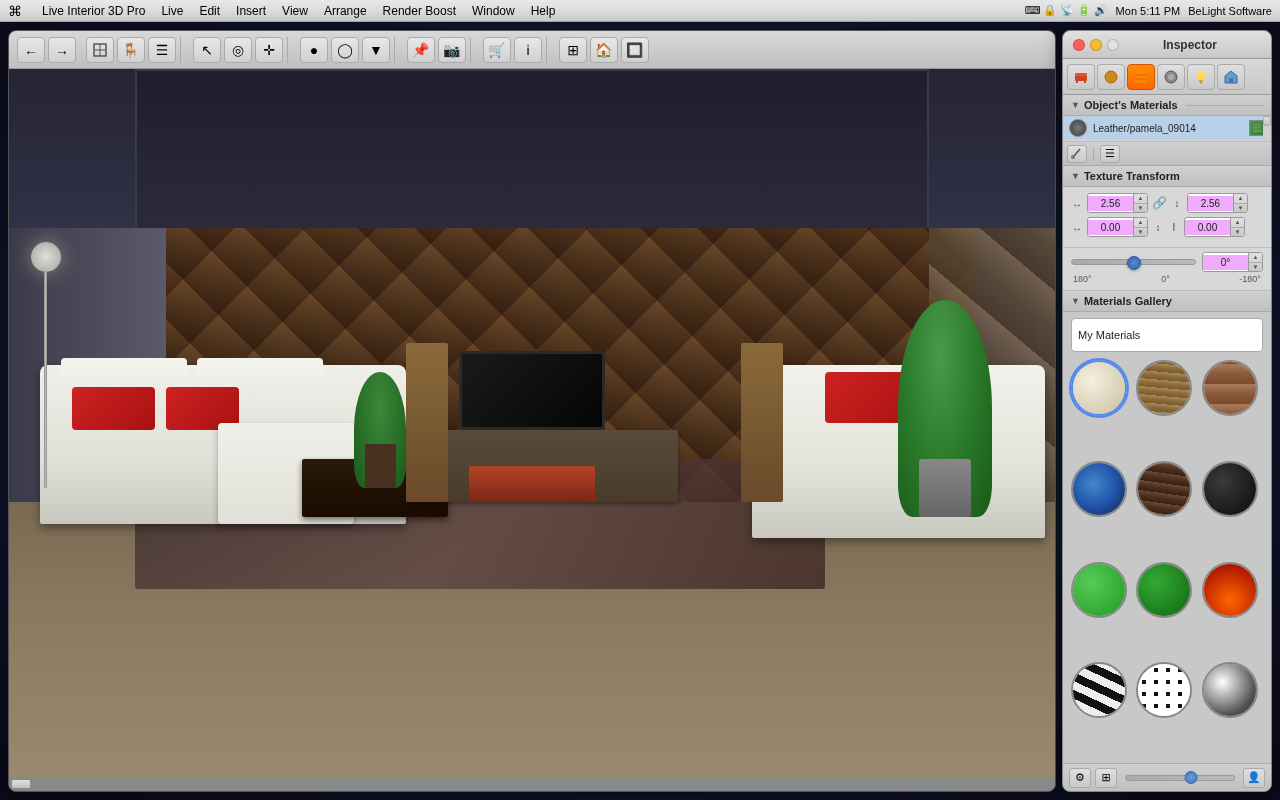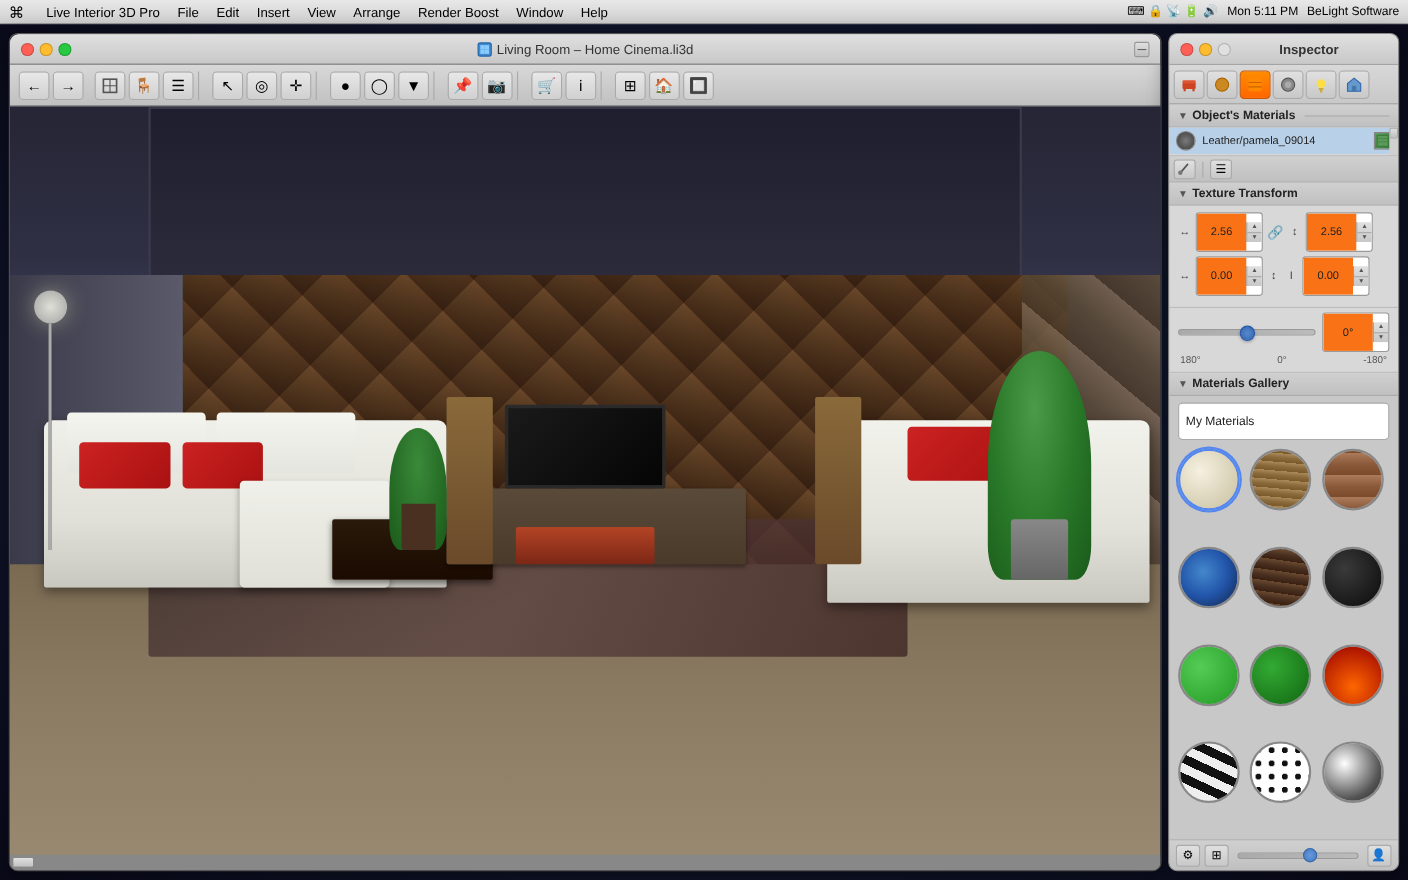--- a/index.html
+++ b/index.html
@@ -402,23 +402,23 @@
       display: flex;
       align-items: center;
       border: 1px solid #999;
       background: white;
       border-radius: 3px;
       overflow: hidden;
     }
 
     .transform-input {
       width: 45px;
-      height: 34px;
+      height: 15px;
       border: none;
-      background: #f97316;
+      background: #f0abfc;
       font-size: 10px;
       text-align: center;
       color: #222;
       outline: none;
     }
 
     .stepper-btn {
       width: 14px;
       background: linear-gradient(to bottom, #e0e0e0, #c8c8c8);
       border-left: 1px solid #999;
@@ -667,57 +667,39 @@
       border-radius: 50%;
       box-shadow: 0 0 15px 8px rgba(255,255,180,0.2);
     }
   </style>
 </head>
 <body>
 
 <div class="menubar">
   <span class="menubar-apple">⌘</span>
   <span class="menubar-item">Live Interior 3D Pro</span>
-  <span class="menubar-item">File</span>
+  <span class="menubar-item">Live</span>
   <span class="menubar-item">Edit</span>
   <span class="menubar-item">Insert</span>
   <span class="menubar-item">View</span>
   <span class="menubar-item">Arrange</span>
   <span class="menubar-item">Render Boost</span>
   <span class="menubar-item">Window</span>
   <span class="menubar-item">Help</span>
   <div class="menubar-right">
     <span>⌨ 🔒 📡 🔋 🔊</span>
     <span>Mon 5:11 PM</span>
     <span>BeLight Software</span>
   </div>
 </div>
 
 <div class="app-container">
 
   <div class="main-window">
 
-    <div class="window-titlebar">
-      <div class="traffic-lights">
-        <div class="traffic-light close"></div>
-        <div class="traffic-light minimize"></div>
-        <div class="traffic-light maximize"></div>
-      </div>
-      <div class="window-title">
-        <svg class="window-icon" viewBox="0 0 14 14">
-          <rect x="1" y="1" width="12" height="12" rx="2" fill="#4488cc" stroke="#2266aa" stroke-width="1"></rect>
-          <rect x="3" y="3" width="4" height="4" fill="#88ccff"></rect>
-          <rect x="7" y="3" width="4" height="4" fill="#88ccff"></rect>
-          <rect x="3" y="7" width="4" height="4" fill="#88ccff"></rect>
-          <rect x="7" y="7" width="4" height="4" fill="#88ccff"></rect>
-        </svg>
-        <span>Living Room – Home Cinema.li3d</span>
-      </div>
-      <div class="window-expand">—</div>
-    </div>
 
     <div class="toolbar">
 
       <div class="toolbar-nav">
         <div class="toolbar-btn">←</div>
         <div class="toolbar-btn">→</div>
       </div>
 
       <div class="toolbar-group">
         <div class="toolbar-btn">

